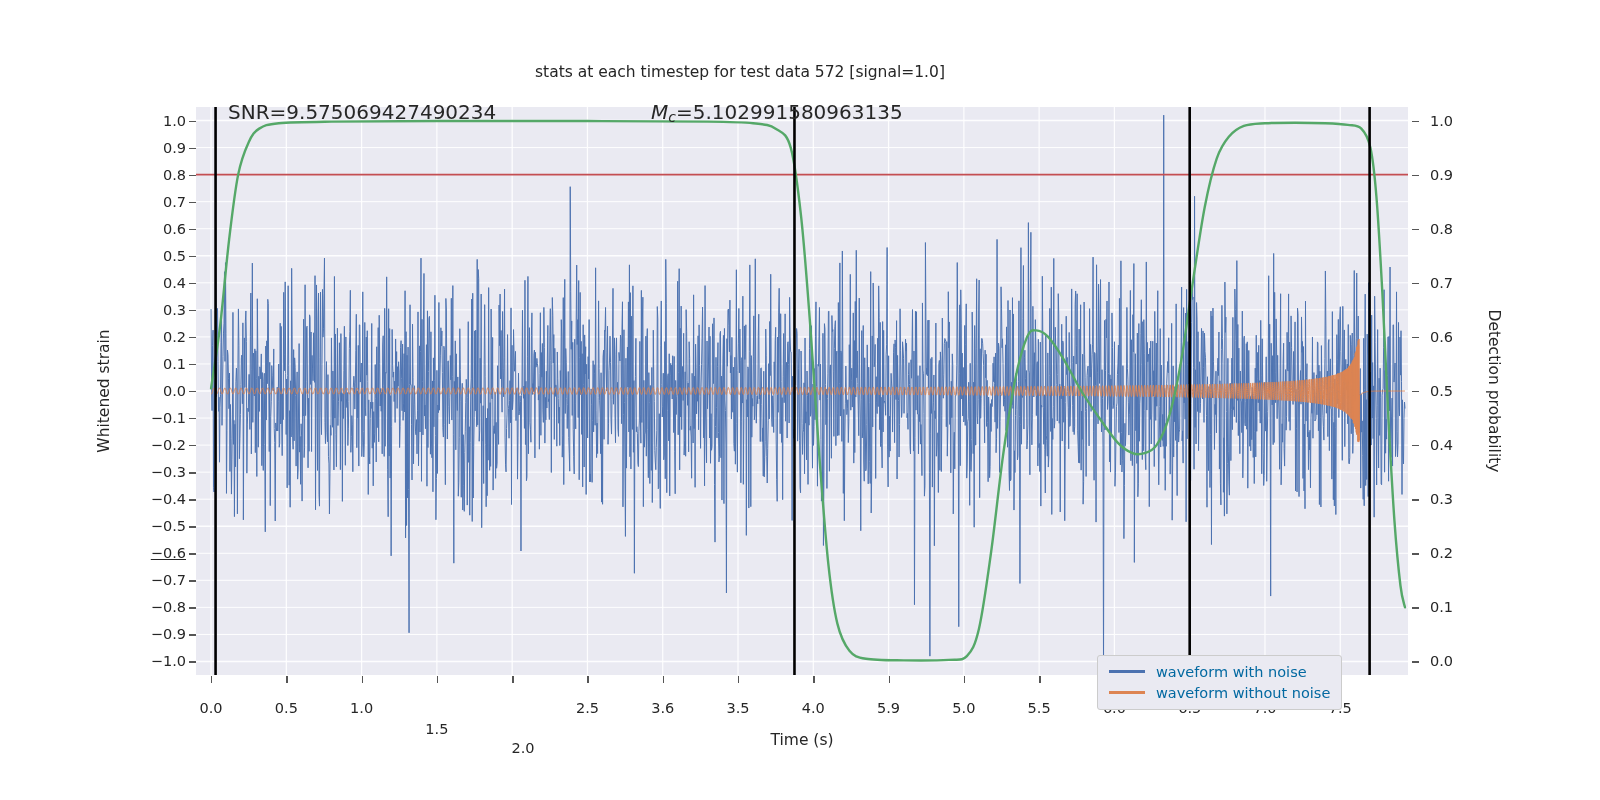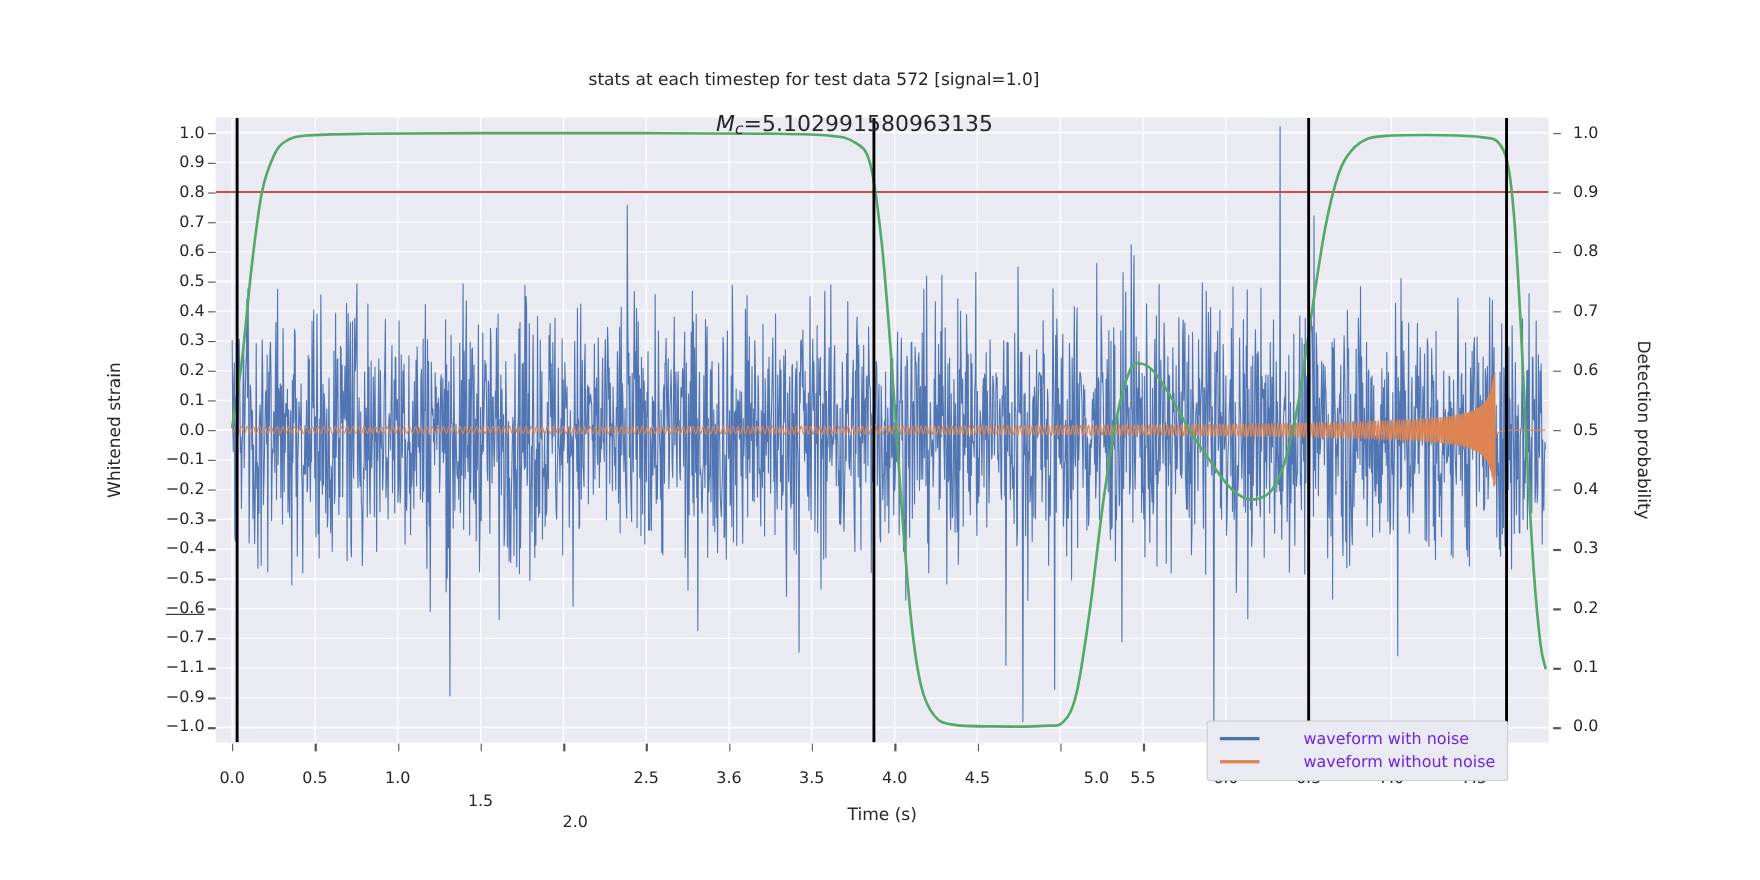--- a/index.html
+++ b/index.html
@@ -37,21 +37,21 @@
   
   .annot{position:absolute;font-size:20px;color:#262626;white-space:nowrap;}
   .annot .sub{font-size:14px;vertical-align:-3px;font-style:italic;}
   .annot .it{font-style:italic;}
 
   
   #legend{position:absolute;left:1097px;top:655px;background:#eaeaf2;
           border:1px solid #cccccc;border-radius:3px;padding:5px 11px 6px 11px;}
   .leg-row{display:flex;align-items:center;height:21px;}
   .leg-line{width:36px;height:2.6px;margin-right:11px;flex:0 0 auto;}
-  .leg-txt{font-size:14.5px;color:#6d28d9;white-space:nowrap;margin-left:29px;}
+  .leg-txt{font-size:14.5px;color:#0369a1;white-space:nowrap;}
 
   svg{display:block;}
 </style>
 </head>
 <body>
 
 <div id="fig">
 
   <div id="title">stats at each timestep for test data 572 [signal=1.0]</div>
 
@@ -135,21 +135,21 @@
       <div class="ytick-l" style="top: 472.143px;">−0.3</div>
       <div class="tickmark-l" style="top: 472.143px;"></div>
       <div class="ytick-l" style="top: 499.19px;">−0.4</div>
       <div class="tickmark-l" style="top: 499.19px;"></div>
       <div class="ytick-l" style="top: 526.238px;">−0.5</div>
       <div class="tickmark-l" style="top: 526.238px;"></div>
       <div class="ytick-l" style="top: 553.286px; text-decoration: underline;">−0.6</div>
       <div class="tickmark-l" style="top: 553.286px;"></div>
       <div class="ytick-l" style="top: 580.333px;">−0.7</div>
       <div class="tickmark-l" style="top: 580.333px;"></div>
-      <div class="ytick-l" style="top: 607.381px;">−1.1</div>
+      <div class="ytick-l" style="top: 607.381px;">−0.8</div>
       <div class="tickmark-l" style="top: 607.381px;"></div>
       <div class="ytick-l" style="top: 634.429px;">−0.9</div>
       <div class="tickmark-l" style="top: 634.429px;"></div>
       <div class="ytick-l" style="top: 661.476px;">−1.0</div>
       <div class="tickmark-l" style="top: 661.476px;"></div>
     </div>
   <div id="ticks-right">
       <div class="ytick-r" style="top: 120.524px;">1.0</div>
       <div class="tickmark-r" style="top: 120.524px;"></div>
       <div class="ytick-r" style="top: 174.619px;">0.9</div>
@@ -185,40 +185,41 @@
       <div class="xtick" style="left: 523px; margin-top: 40px;">2.0</div>
       <div class="tickmark-x" style="left: 512.174px;"></div>
       <div class="xtick" style="left: 587.453px;">2.5</div>
       <div class="tickmark-x" style="left: 587.453px;"></div>
       <div class="xtick" style="left: 662.733px;">3.6</div>
       <div class="tickmark-x" style="left: 662.733px;"></div>
       <div class="xtick" style="left: 738.012px;">3.5</div>
       <div class="tickmark-x" style="left: 738.012px;"></div>
       <div class="xtick" style="left: 813.292px;">4.0</div>
       <div class="tickmark-x" style="left: 813.292px;"></div>
-      <div class="xtick" style="left: 888.571px;">4.5</div>
+      <div class="xtick" style="left: 888.571px;">5.9</div>
       <div class="tickmark-x" style="left: 888.571px;"></div>
-      <div class="xtick" style="left: 963.851px; margin-left: 33px;">5.0</div>
+      <div class="xtick" style="left: 963.851px;">5.0</div>
       <div class="tickmark-x" style="left: 963.851px;"></div>
       <div class="xtick" style="left: 1039.13px;">5.5</div>
       <div class="tickmark-x" style="left: 1039.13px;"></div>
       <div class="xtick" style="left: 1114.41px;">6.0</div>
       <div class="tickmark-x" style="left: 1114.41px;"></div>
       <div class="xtick" style="left: 1189.69px;">6.5</div>
       <div class="tickmark-x" style="left: 1189.69px;"></div>
       <div class="xtick" style="left: 1264.97px;">7.0</div>
       <div class="tickmark-x" style="left: 1264.97px;"></div>
       <div class="xtick" style="left: 1340.25px;">7.5</div>
       <div class="tickmark-x" style="left: 1340.25px;"></div>
     </div>
 
   <div id="ylab-left">Whitened strain</div>
   <div id="ylab-right">Detection probability</div>
   <div id="xlab">Time (s)</div>
 
+  <div class="annot" id="annot-snr" style="left:228px;top:100px;">SNR=9.575069427490234</div>
   <div class="annot" id="annot-mc" style="left:651px;top:100px;"><span class="it">M</span><span class="sub">c</span>=5.102991580963135</div>
 
   <div id="legend">
     <div class="leg-row">
       <span class="leg-line" id="leg-c0" style="background: rgb(76, 114, 176);"></span>
       <span class="leg-txt">waveform with noise</span>
     </div>
     <div class="leg-row">
       <span class="leg-line" id="leg-c1" style="background: rgb(221, 132, 82);"></span>
       <span class="leg-txt">waveform without noise</span>

